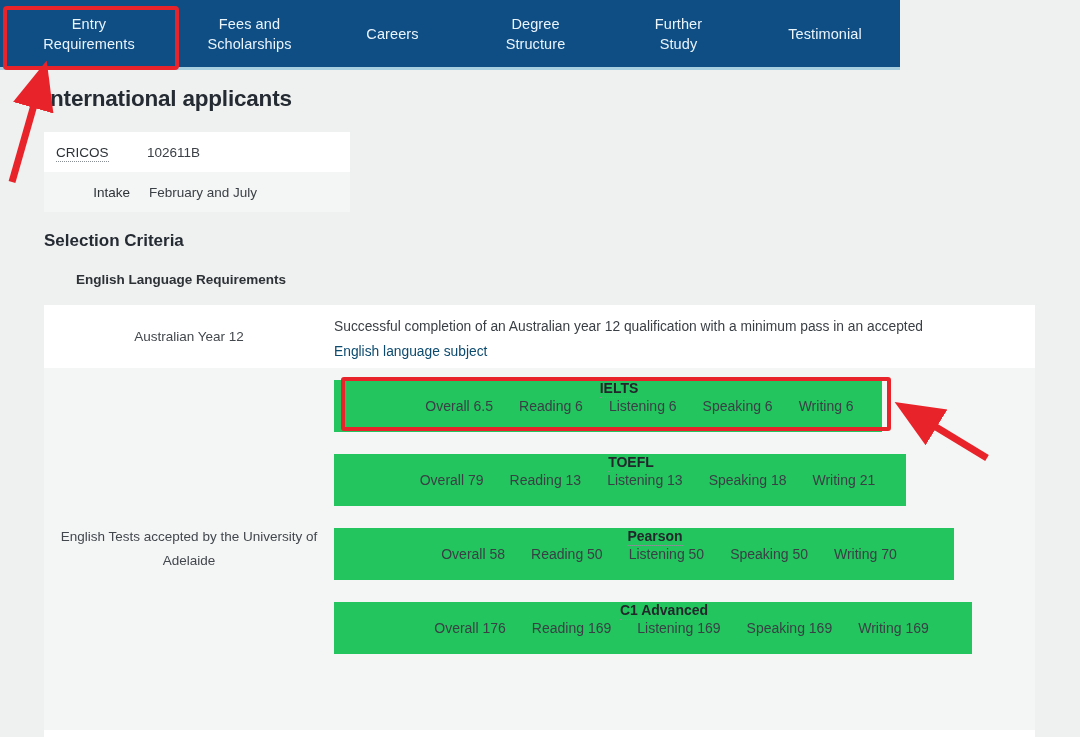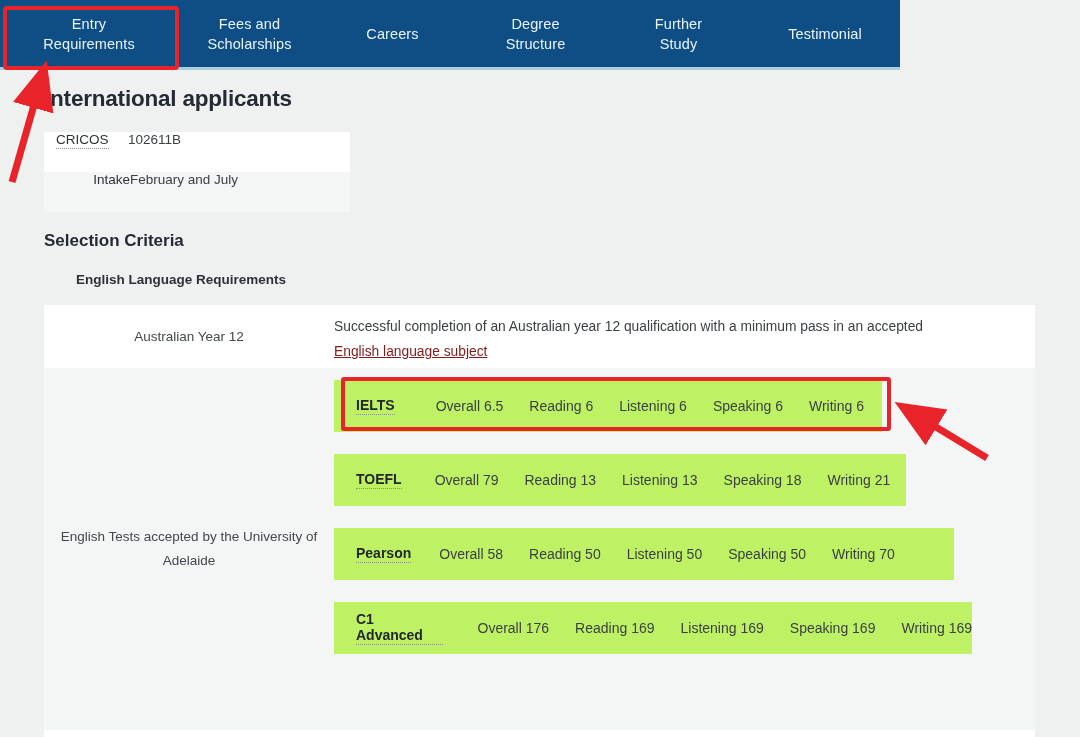--- a/index.html
+++ b/index.html
@@ -75,23 +75,25 @@
 
   
   .cricos-table {
     position: absolute;
     left: 44px;
     top: 59px;
     width: 306px;
   }
   .cricos-row {
     display: flex;
+    align-items: center;
     height: 40px;
     font-size: 13.5px;
     color: #3a3f45;
+    gap: 19px;
   }
   .cricos-row.r1 { background: #ffffff; }
   .cricos-row.r2 { background: #f4f5f5; }
   .cricos-key {
     width: 86px;
     text-align: right;
     padding-right: 0;
     color: #2d3237;
   }
   .cricos-row.r1 .cricos-key { padding-left: 12px; text-align: left; width: 84px; }
@@ -153,43 +155,43 @@
     font-size: 13.8px;
     color: #3a3f45;
     line-height: 25px;
   }
 
   
   .row-ay12 { height: 63px; }
   .row-ay12 .req-value { padding: 9px 12px 0 0; }
 
   .link {
-    color: #7f1d1d;
-    text-decoration: underline;
+    color: #0c4a6e;
     cursor: pointer;
   }
 
   
   .row-tests { height: 362px; position: relative; }
   .row-tests .req-label { align-items: center; }
   .tests-stack {
     flex: 1;
     padding-top: 2px;
     display: flex;
     flex-direction: column;
   }
   .test-card {
-    background: #bef264;
+    background: #22c55e;
     height: 52px;
     display: flex;
     align-items: center;
     margin-bottom: 22px;
     padding-left: 22px;
     font-size: 14px;
     color: #3a3f45;
+    flex-direction: column;
   }
   .test-card:first-child { margin-top: 10px; }
   .test-name {
     font-weight: bold;
     color: #22272c;
     font-size: 14px;
   }
   .test-scores {
     display: flex;
     margin-left: 44px;

